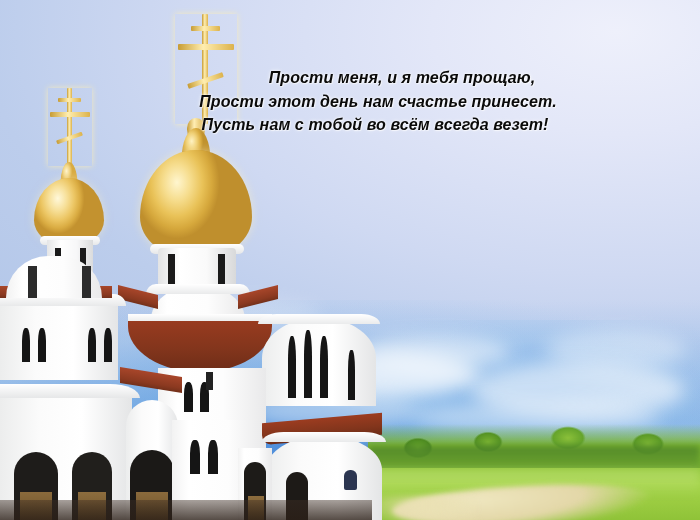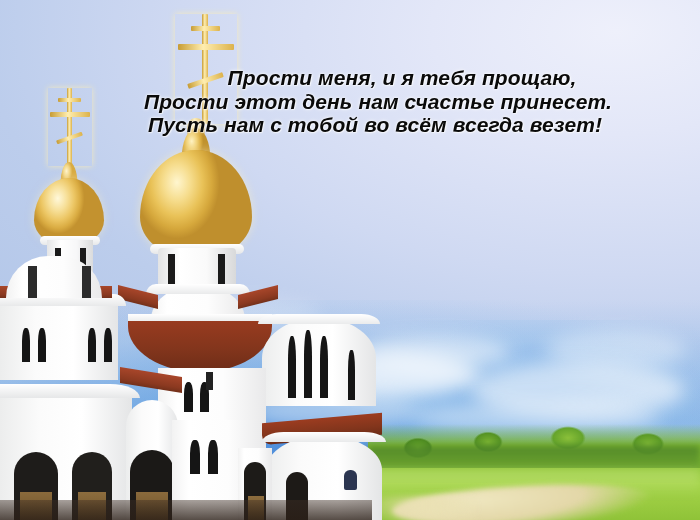--- a/index.html
+++ b/index.html
@@ -143,21 +143,21 @@
   
   .cross{position:absolute;}
   .cross .bar,.cross .stem,.cross .slant{position:absolute;background:linear-gradient(to right,#c79c34,#ffeeb0 45%,#dcb24b);border-radius:1px;}
   .glow{box-shadow:0 0 6px rgba(255,240,180,.8);}
 
   
   #verse{
     position:absolute;left:60px;top:66px;width:636px;
     text-align:center;
     font-style:italic;font-weight:bold;
-    font-size:21px;line-height:23.5px;
+    font-size:16px;line-height:23.5px;
     letter-spacing:.1px;
     color:#0a0a0a;
     text-shadow:
       0 0 2px rgba(255,255,255,.95),
       0 0 4px rgba(255,255,255,.75),
       1px 1px 0 rgba(255,255,255,.45);
     white-space:nowrap;
   }
   #verse .ln{display:block;}
   #verse .ln1{padding-left:48px;}

